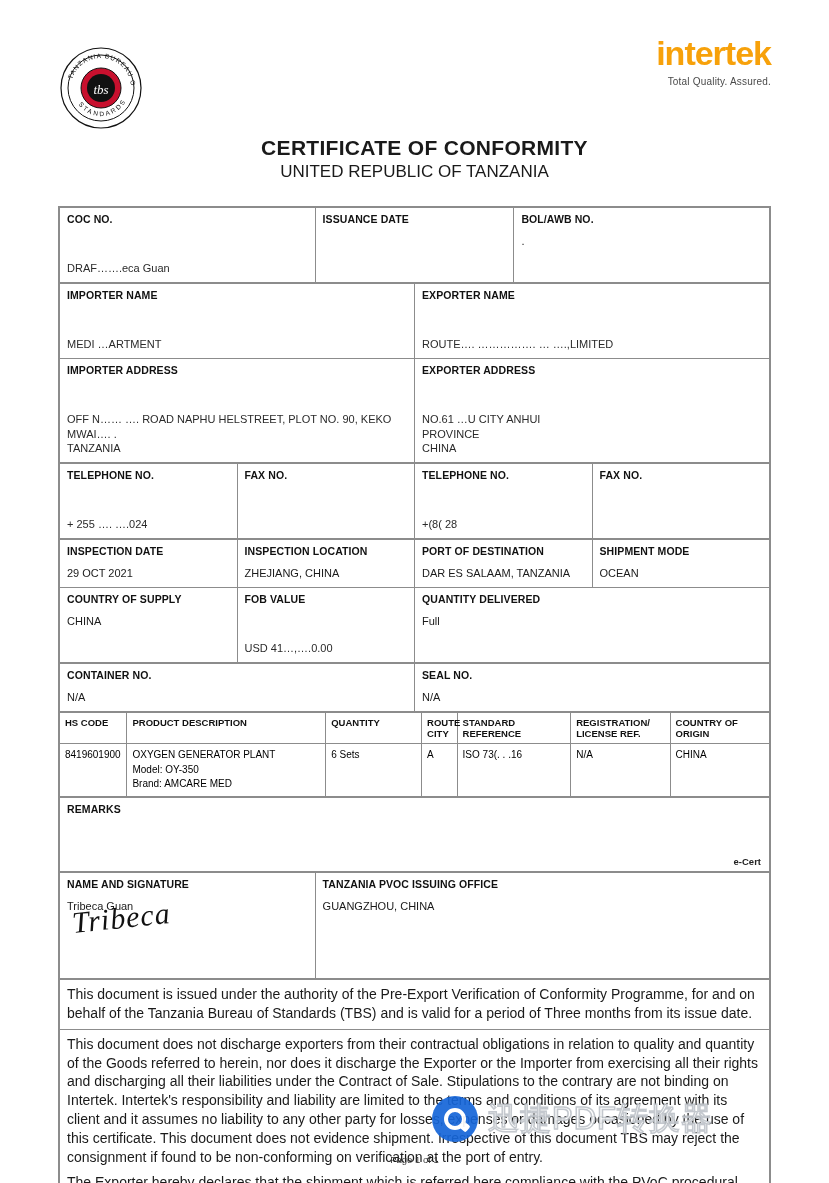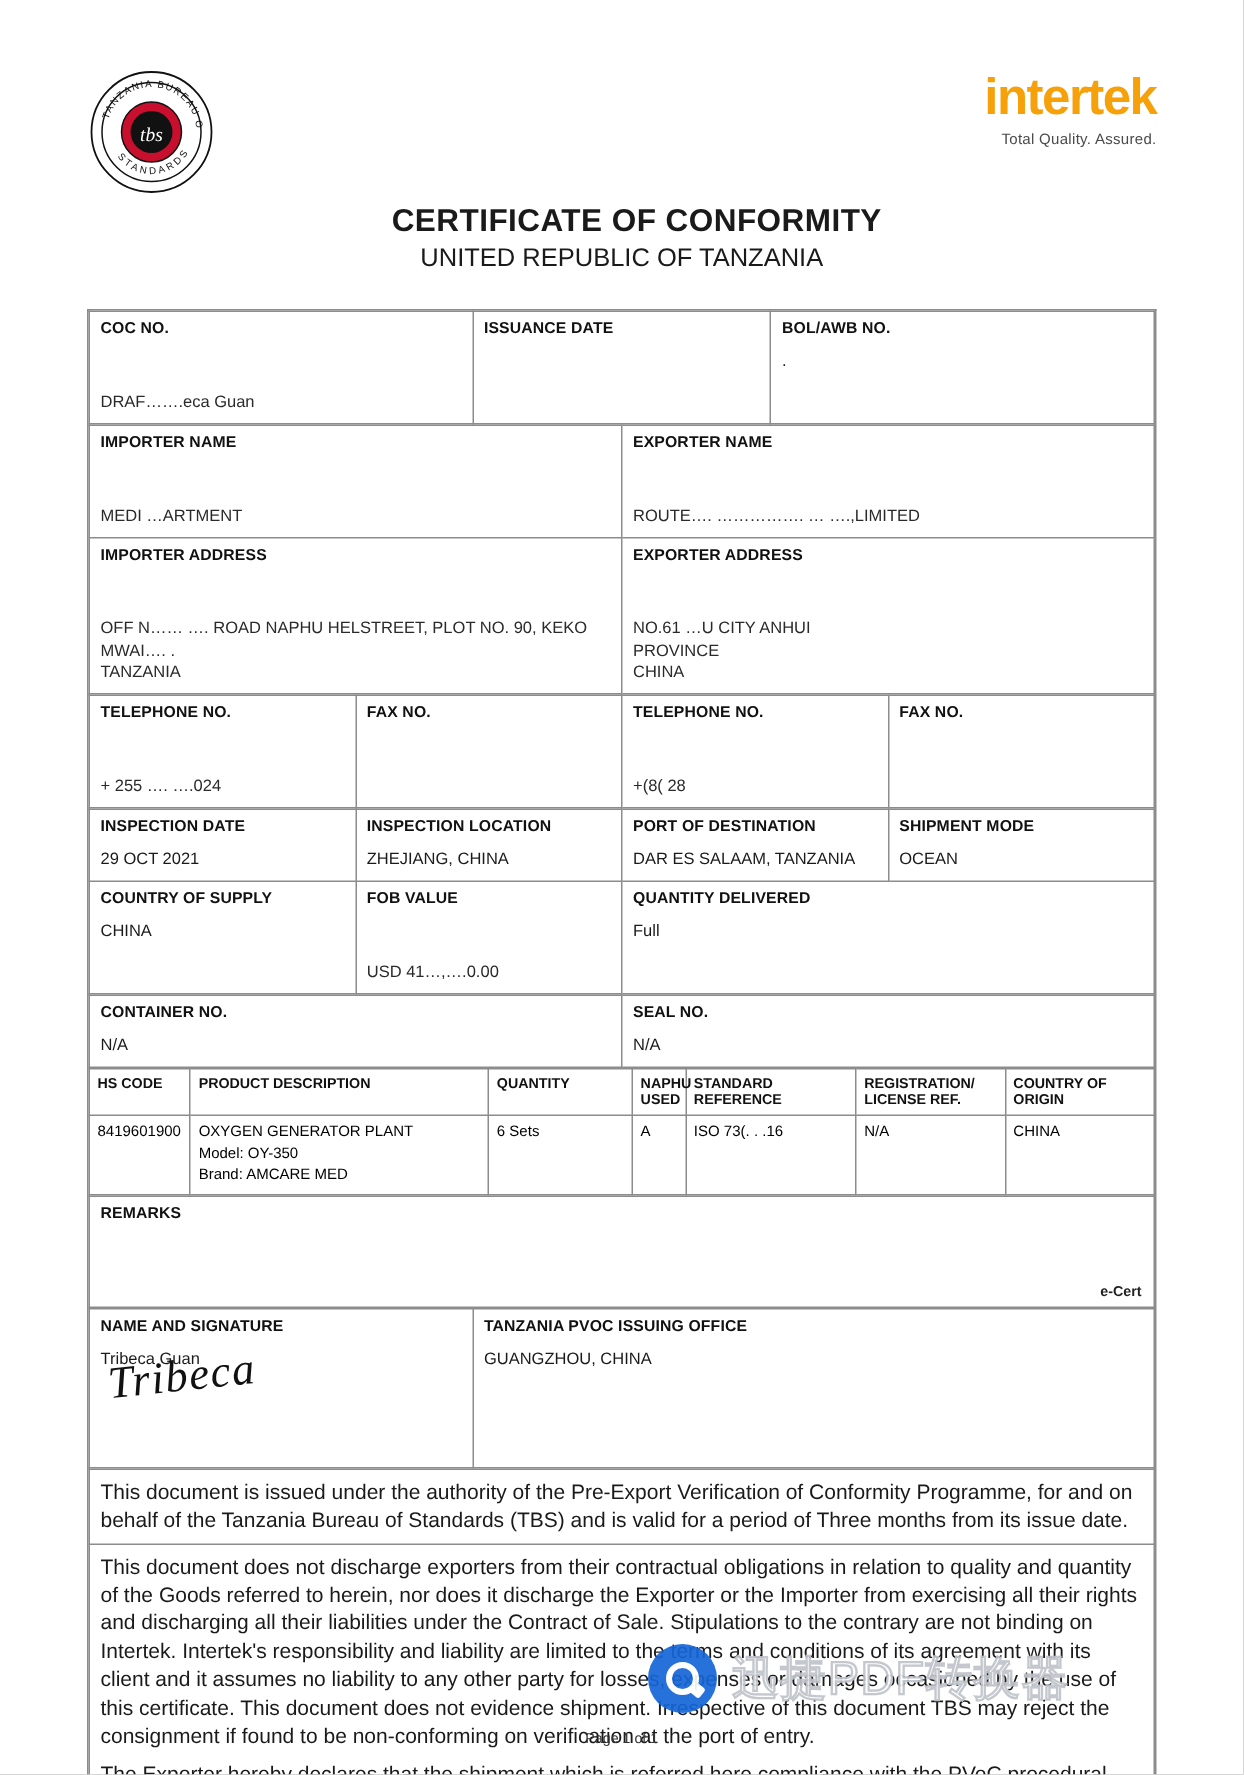--- a/index.html
+++ b/index.html
@@ -28,21 +28,21 @@
     left: 60px;
     top: 47px;
     width: 82px;
     height: 82px;
   }
   .tbs-logo svg { display:block; }
 
   .intertek {
     position: absolute;
     right: 58px;
-    top: 48px;
+    top: 36px;
     text-align: right;
   }
   .intertek-word {
     font-size: 34px;
     font-weight: bold;
     letter-spacing: -1px;
     color: #f7a10a;
     line-height: 1;
   }
   .intertek-tag {
@@ -415,21 +415,21 @@
         <col style="width:5%">
           <col style="width:16%">
           <col style="width:14%">
           <col style="width:14%">
       </colgroup>
       <tbody>
           <tr>
         <th>HS CODE</th>
         <th>PRODUCT DESCRIPTION</th>
         <th>QUANTITY</th>
-        <th>NAPHU USED</th>
+        <th>ROUTE CITY</th>
         <th>STANDARD REFERENCE</th>
         <th>REGISTRATION/ LICENSE REF.</th>
         <th>COUNTRY OF ORIGIN</th>
       </tr>
       <tr>
         <td>8419601900</td>
         <td style="white-space:pre-line">OXYGEN GENERATOR PLANT
 Model: OY-350
 Brand: AMCARE MED</td>
         <td>6  Sets</td>

